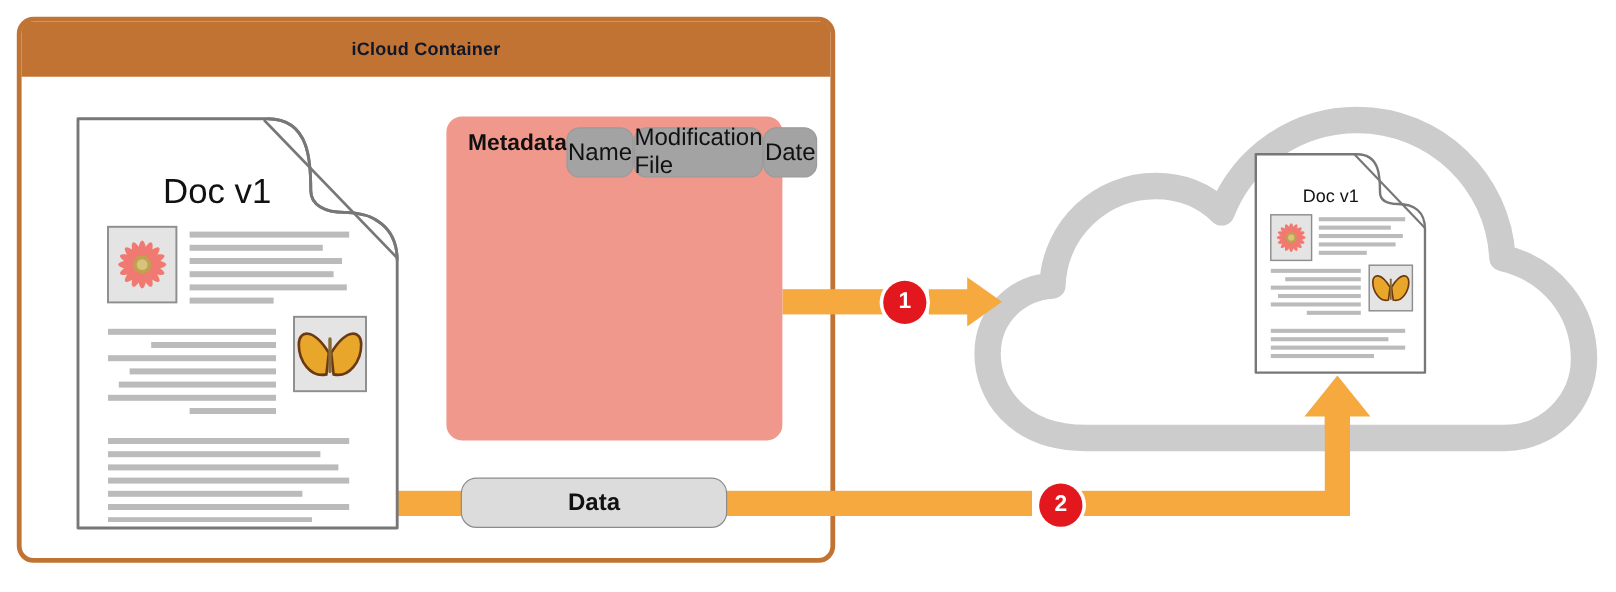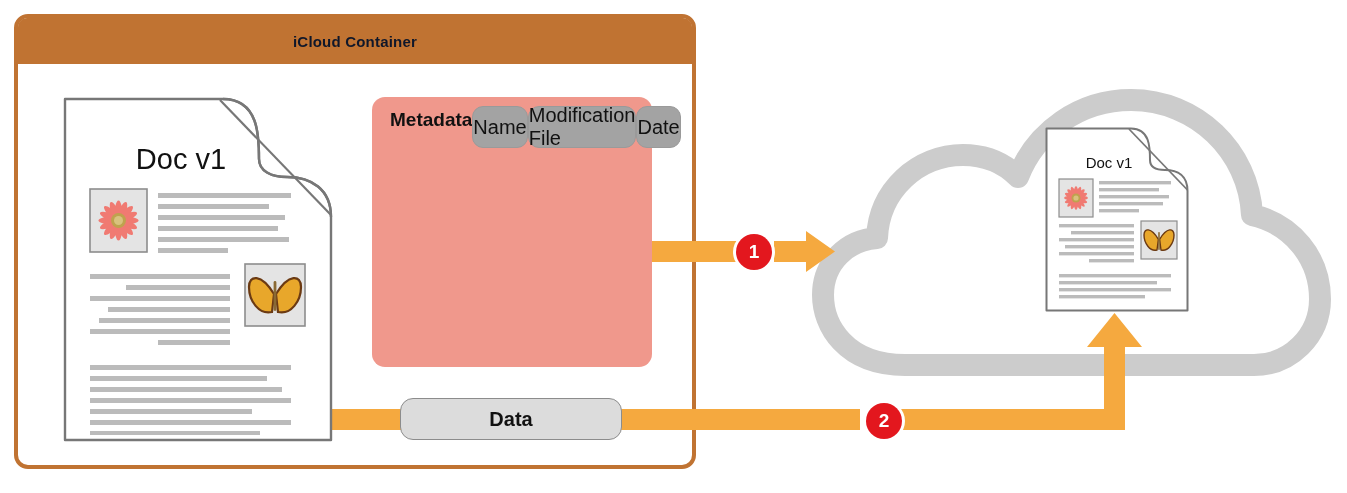--- a/index.html
+++ b/index.html
@@ -94,21 +94,21 @@
     position: absolute;
     left: 0; top: 0;
     width: 1347px;
     height: 493px;
     pointer-events: none;
   }
 
   
   .data-pill {
     position: absolute;
-    left: 400px;
+    left: 384px;
     top: 398px;
     width: 222px;
     height: 42px;
     background: #DCDCDC;
     border: 1.5px solid #8c8c8c;
     border-radius: 13px;
     box-sizing: border-box;
     display: flex;
     align-items: center;
     justify-content: center;

